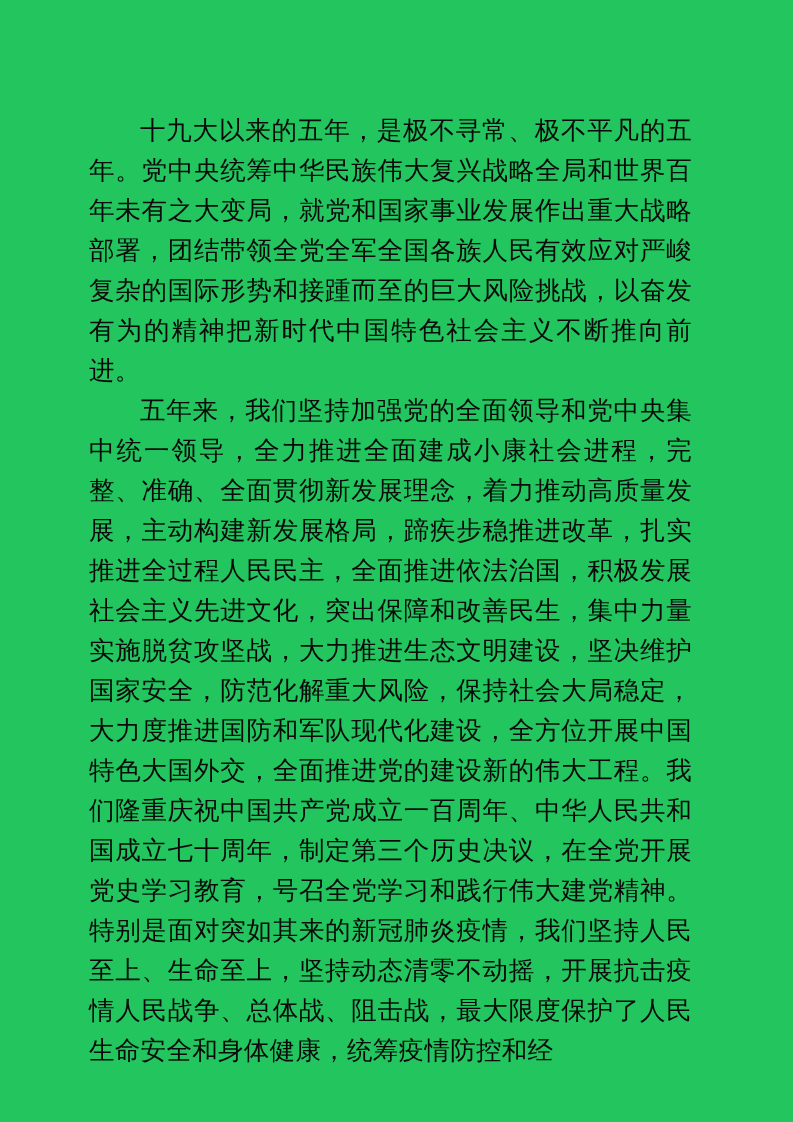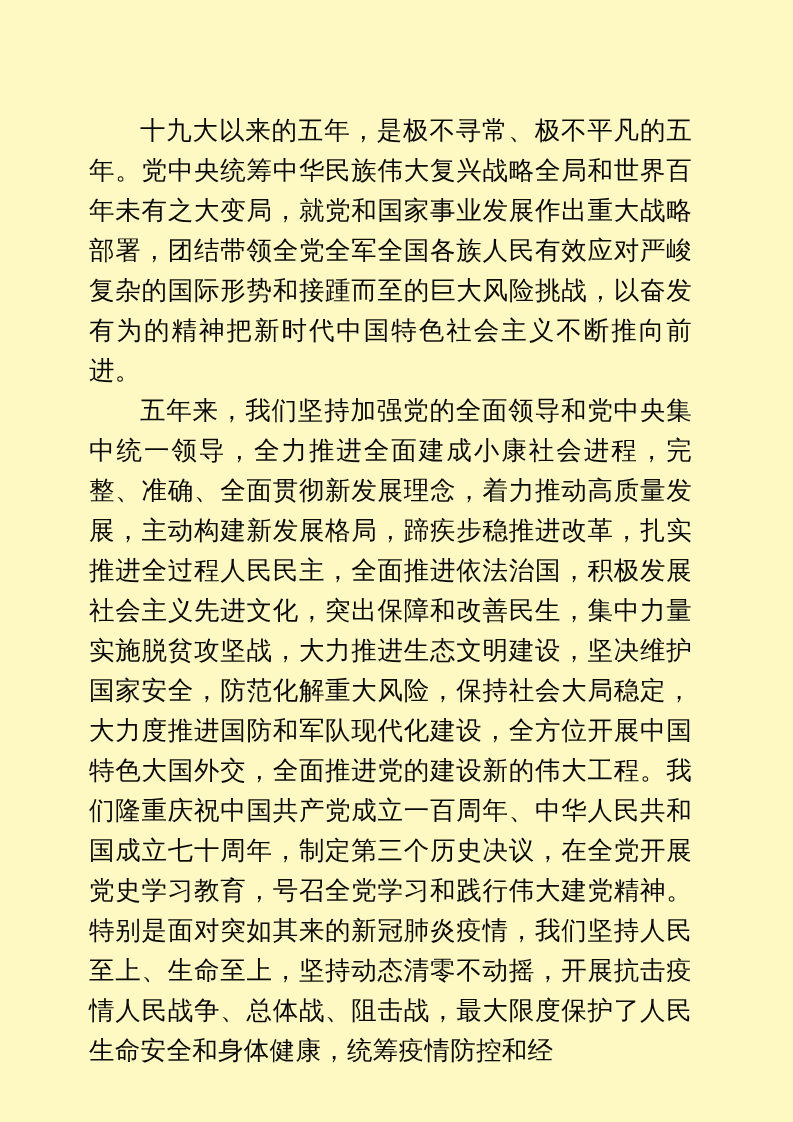--- a/index.html
+++ b/index.html
@@ -5,21 +5,21 @@
     html, body {
       margin: 0;
       padding: 0;
       background: #e8e8e8;
     }
     .page {
       position: relative;
       width: 793px;
       height: 1122px;
       margin: 0 auto;
-      background: #fef9c3;
+      background: #22c55e;
       box-sizing: border-box;
       padding: 111px 101px 0 89px;
       overflow: hidden;
     }
     .body-text p {
       margin: 0;
       padding: 0;
       font-family: "Liberation Serif", "DejaVu Serif", serif;
       font-size: 25.5px;
       line-height: 40px;

